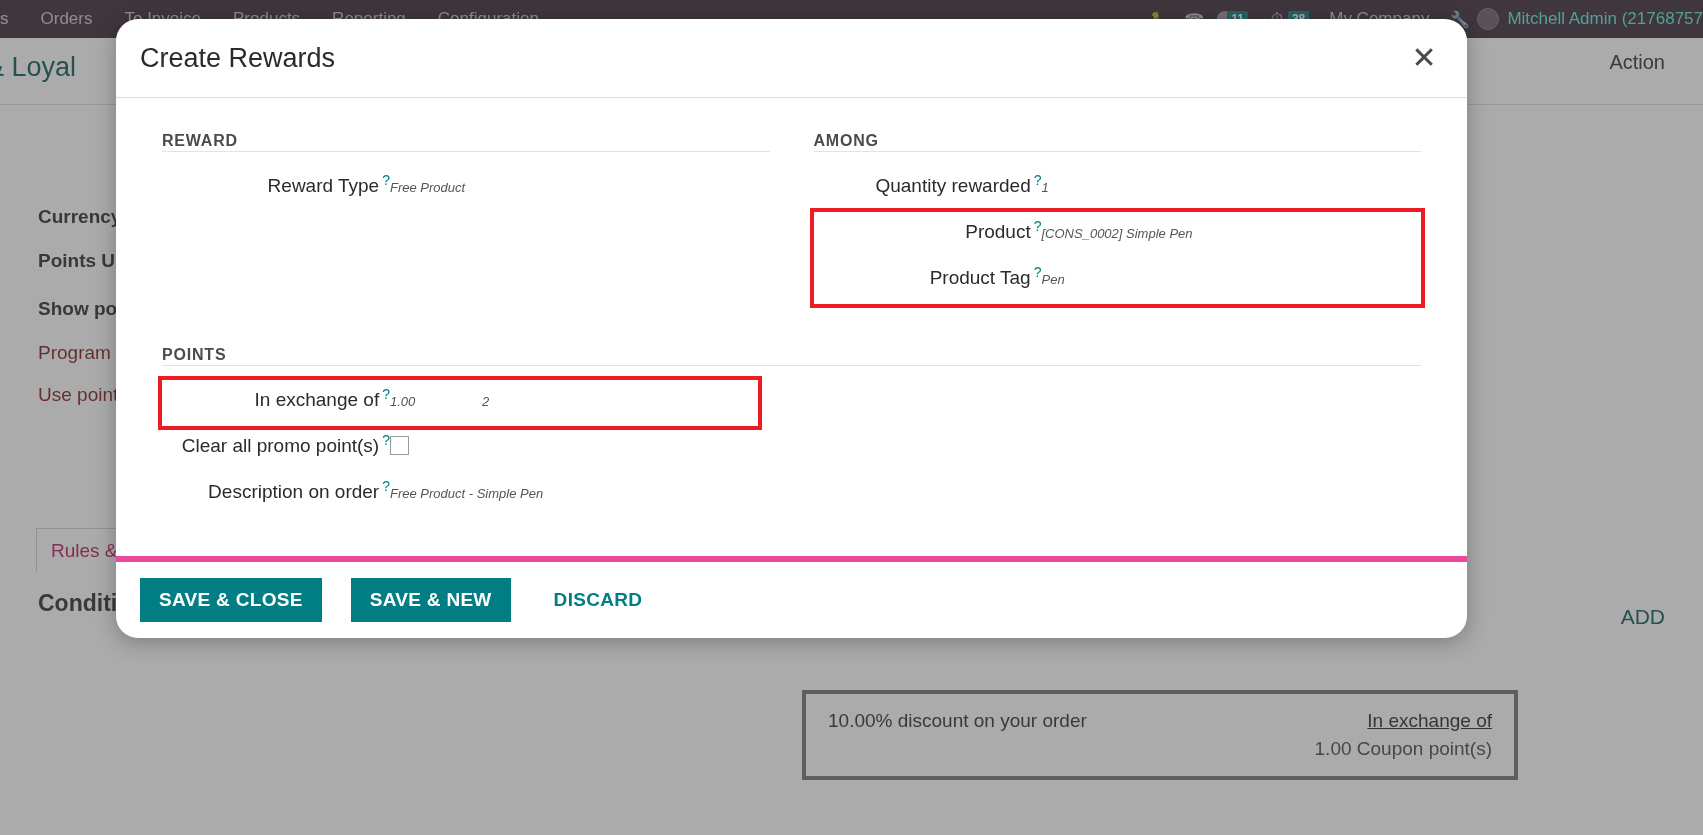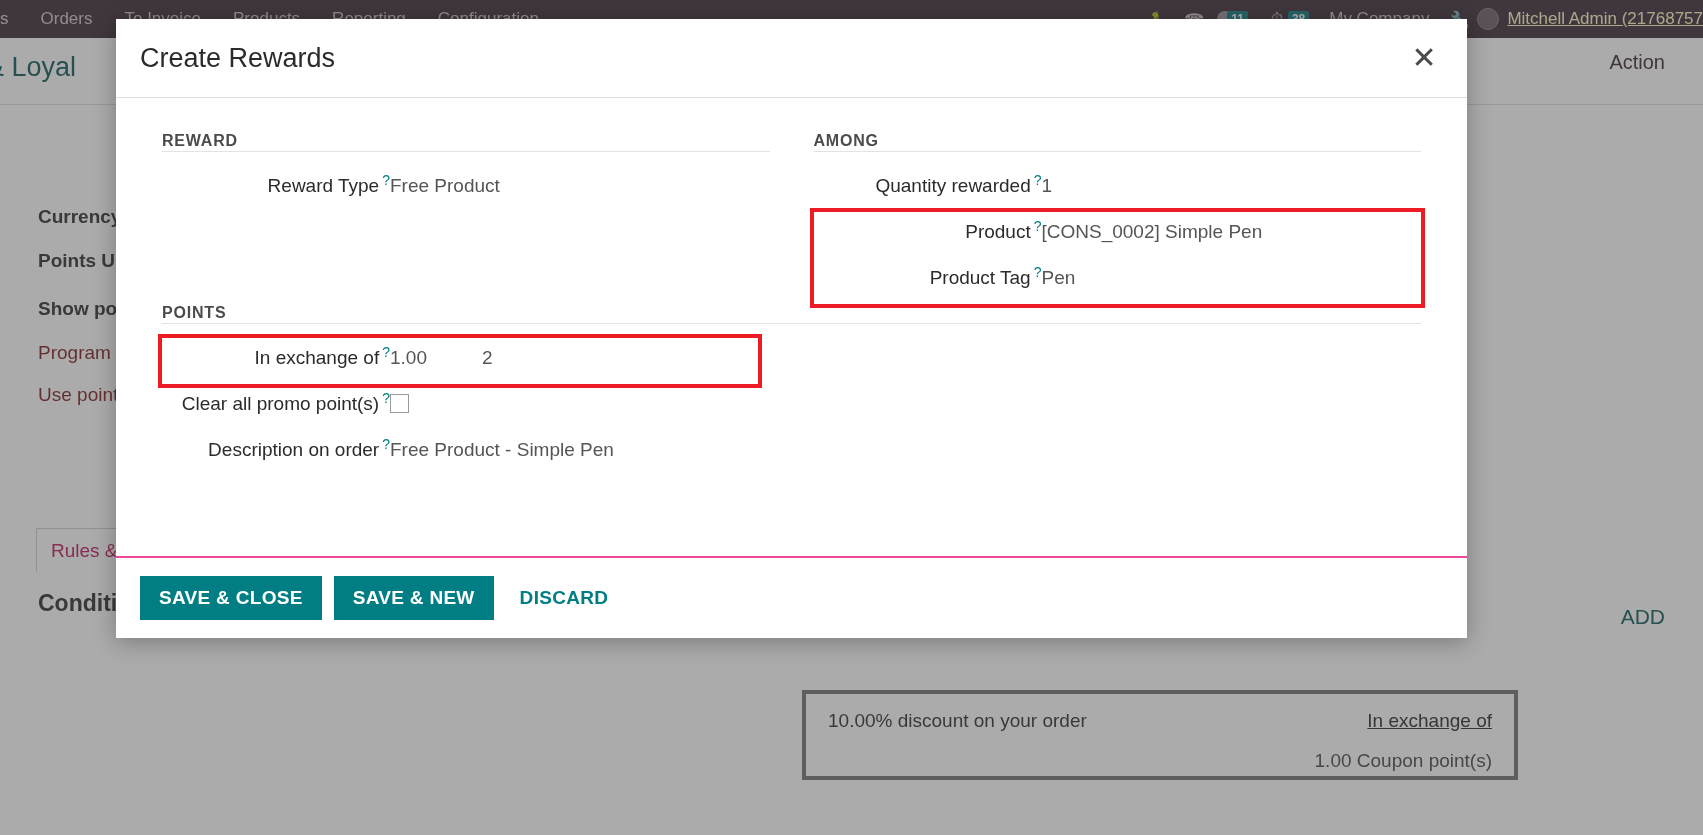--- a/index.html
+++ b/index.html
@@ -41,21 +41,21 @@
   .round-dot {
     width: 16px; height: 16px; border-radius: 50%;
     background: #9d949b; display: inline-block;
   }
   .company-name { padding: 0 14px; color: #cfc5cc; font-size: 17px; }
   .avatar-circle {
     width: 22px; height: 22px; border-radius: 50%;
     background: #6d5b66; display: inline-block; margin-right: 8px;
     border: 1px solid #8a7a84;
   }
-  .user-name { color: #fef9c3; font-size: 17px; text-decoration: underline; }
+  .user-name { color: #5eead4; font-size: 17px; }
 
   .bg-breadcrumb {
     position: absolute; top: 52px; left: -44px;
     color: #0e5b59; font-size: 27px; white-space: nowrap;
   }
   .bg-action {
     position: absolute; top: 51px; right: 38px;
     color: #3c2a38; font-size: 20px; white-space: nowrap;
   }
   .bg-hr {
@@ -87,60 +87,60 @@
     position: absolute; left: 802px; top: 690px;
     width: 716px; height: 90px;
     border: 4px solid #737373; background: #ffffff;
     padding: 16px 22px;
   }
   .bg-card-left { font-size: 19px; color: #303030; float: left; }
   .bg-card-right { float: right; text-align: right; }
   .bg-card-link {
     font-size: 19px; color: #2a2a2a; text-decoration: underline; display: block;
   }
-  .bg-card-sub { font-size: 19px; color: #4a4a4a; display: block; margin-top: 18px; }
+  .bg-card-sub { font-size: 19px; color: #4a4a4a; display: block; margin-top: 6px; }
 
   
   #scrim {
     position: absolute; inset: 0;
     background: rgba(68,68,68,0.45);
   }
 
   
   #modal {
     position: absolute;
     left: 116px; top: 19px;
     width: 1351px; height: 619px;
     background: #ffffff;
     box-shadow: 0 4px 22px rgba(0,0,0,0.28);
-    display: flex; flex-direction: column;
+    display: flex; flex-direction: column; border-radius: 22px;
   }
   .modal-header {
     height: 79px; flex: none;
     border-bottom: 1px solid #dddddd;
     display: flex; align-items: center;
     padding: 0 26px 0 24px;
   }
   .modal-title {
     font-size: 27px; color: #2b2b2b; flex: 1;
   }
   .modal-close {
     font-size: 30px; color: #4a4a4a; line-height: 1;
     width: 34px; height: 34px; display: flex; align-items: center; justify-content: center;
     cursor: pointer;
   }
   .modal-body {
     flex: 1; padding: 34px 46px 0 46px; position: relative;
   }
   .modal-footer {
     flex: none; height: 82px;
-    border-top: 2px solid #ec4899;
+    border-top: 6px solid #ec4899;
     display: flex; align-items: center;
     padding: 0 24px;
-    gap: 12px;
+    gap: 29px;
   }
   .btn {
     font-size: 19px; font-weight: bold; letter-spacing: .3px;
     padding: 11px 19px; border: none; cursor: pointer;
     font-family: "Liberation Sans", sans-serif;
   }
   .btn-primary { background: #017e84; color: #ffffff; }
   .btn-secondary { background: #017e84; color: #ffffff; }
   .btn-link { background: transparent; color: #017e84; padding: 11px 14px; }
 
@@ -160,27 +160,27 @@
     width: 216px; flex: none;
     font-size: 19px; font-weight: normal; color: #2b2b2b;
     white-space: nowrap;
     text-align: right;
   }
   .help-q {
     color: #017e84; font-size: 14px; vertical-align: super; margin-left: 3px;
     cursor: pointer;
   }
   .fvalue {
-    font-size: 19px; color: #555555; white-space: nowrap;
+    font-size: 13px; color: #555555; white-space: nowrap; font-style: italic;
   }
   .checkbox {
     width: 19px; height: 19px; border: 1px solid #9a9a9a; background: #ffffff;
     display: inline-block; position: relative; top: 3px;
   }
-  .full-width-section { }
+  .full-width-section { margin-top: 42px; }
   .highlight-box { outline: 4px solid #ed1c24; outline-offset: 0; }
   .exchange-row { display: flex; align-items: baseline; }
   .exchange-val { width: 92px; text-align: left; }
 </style>
 </head>
 <body>
 
 <div id="app-background">
 
   <div class="topbar">

